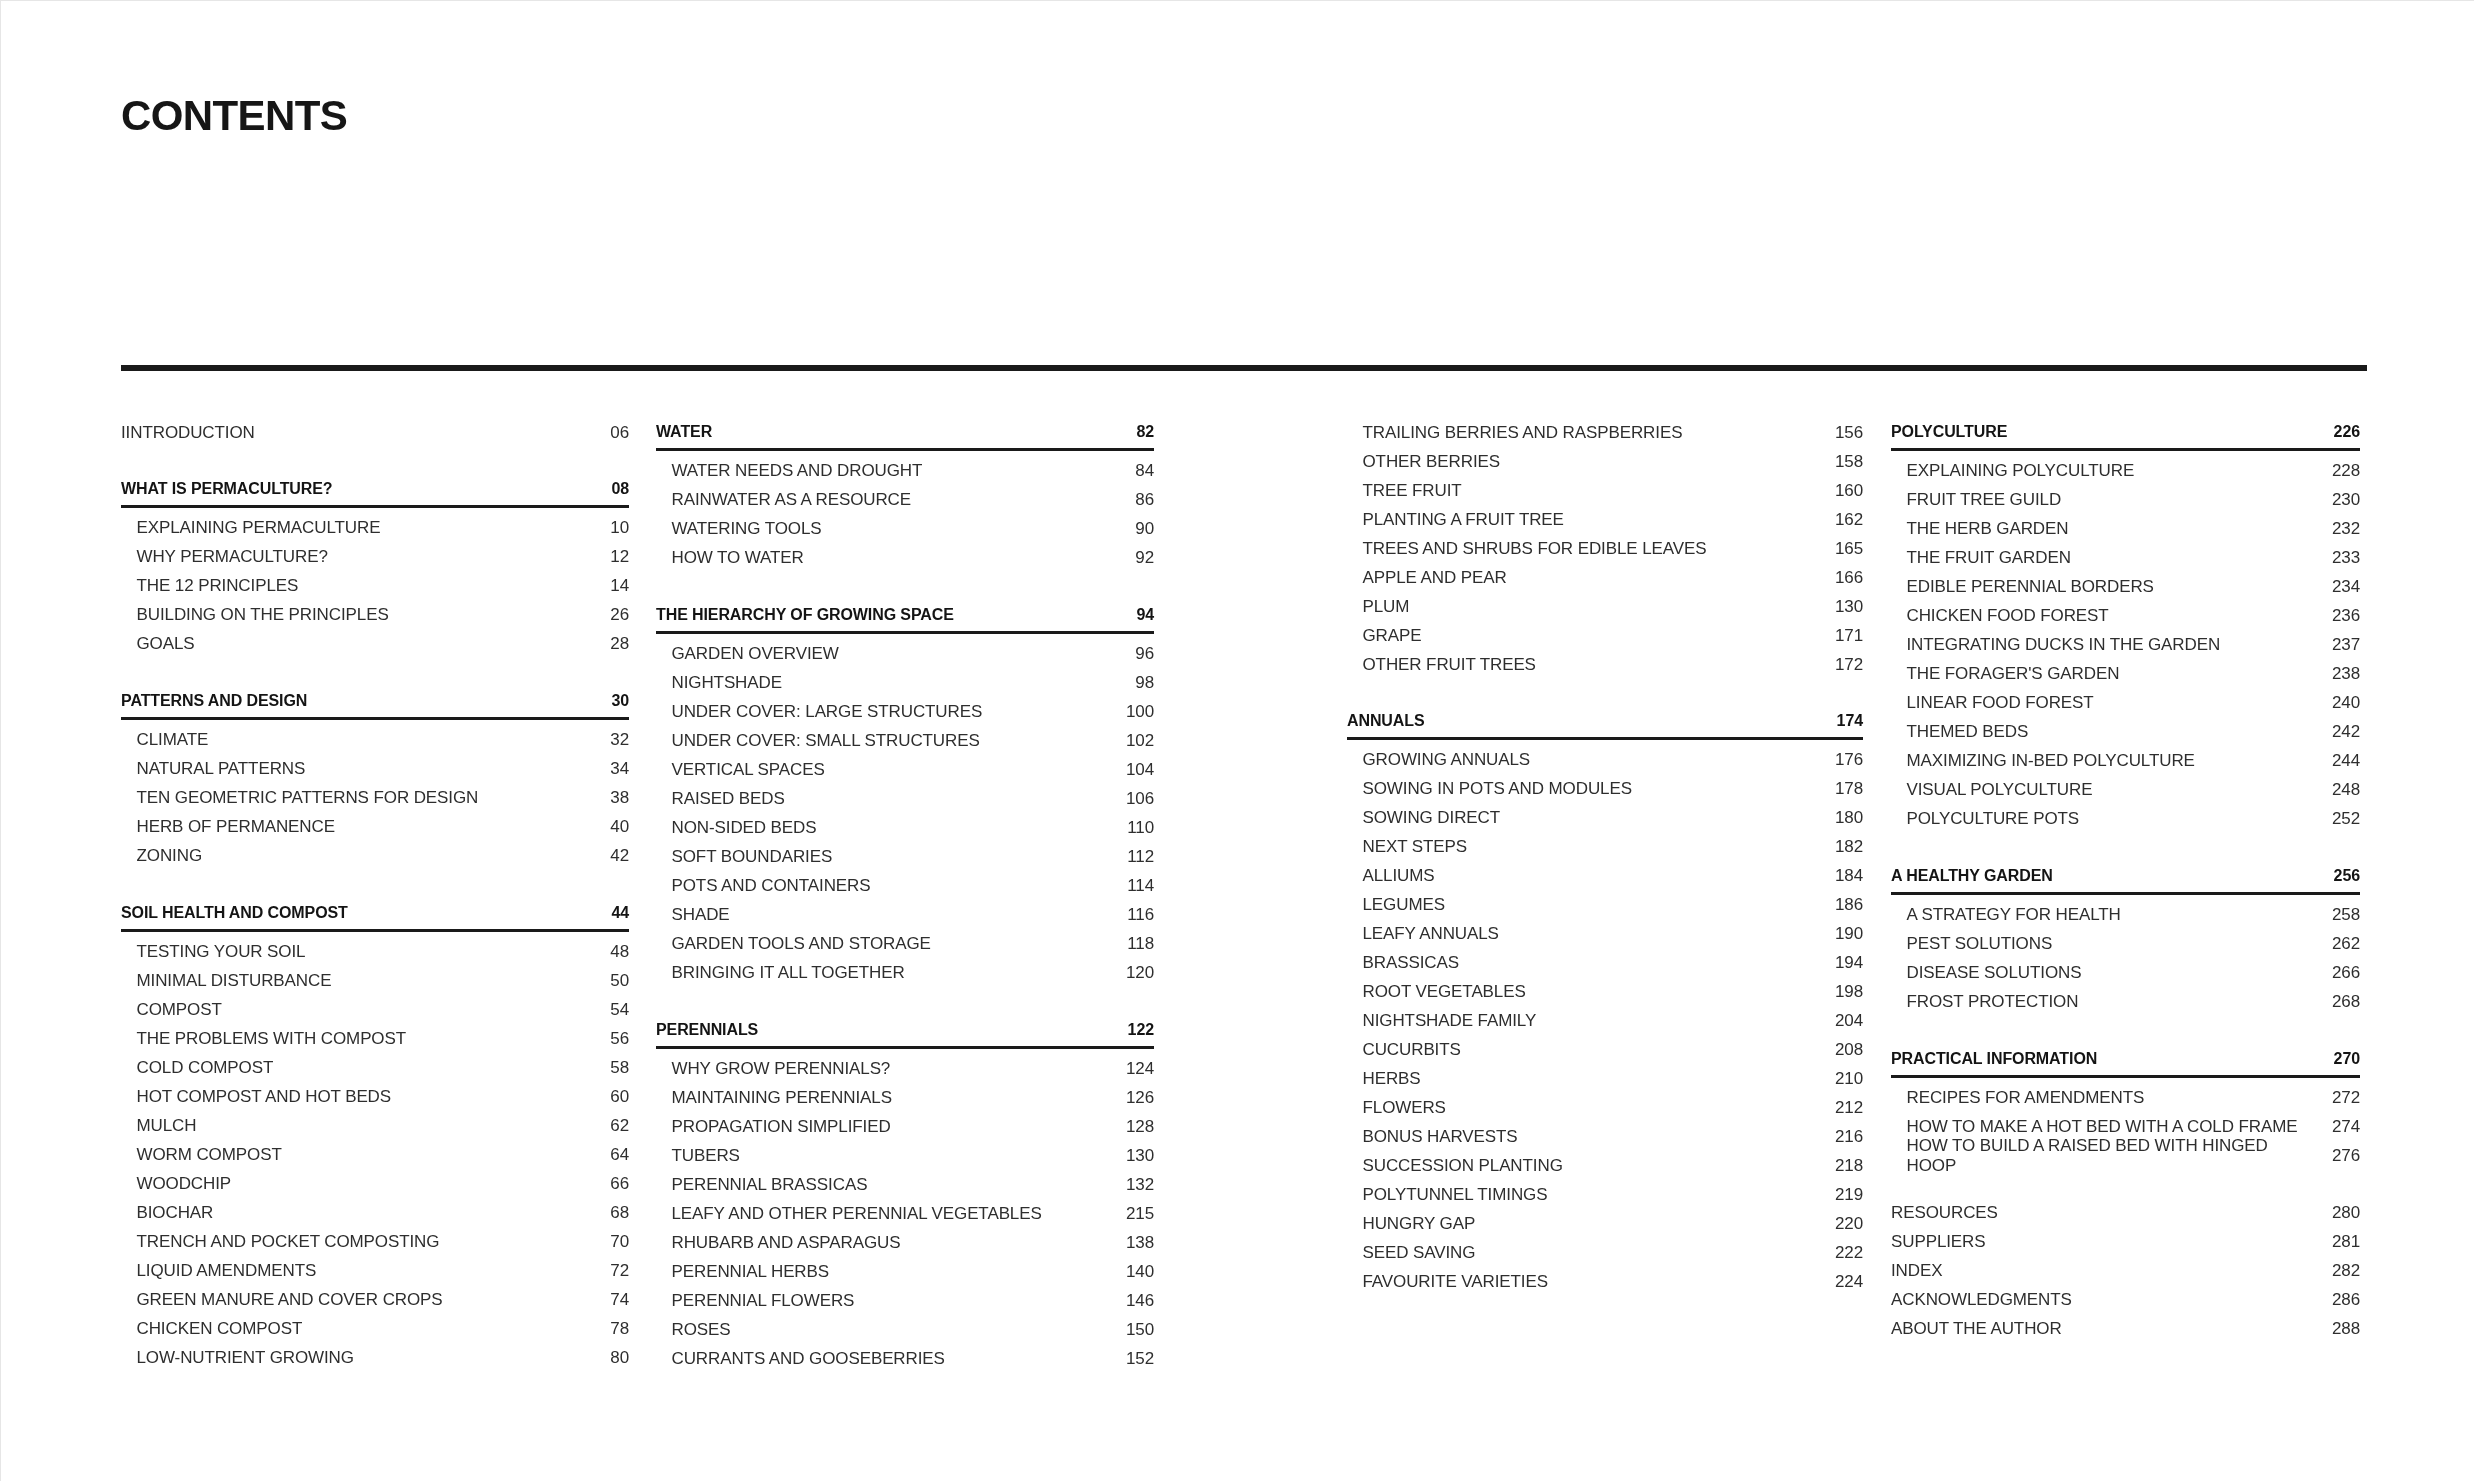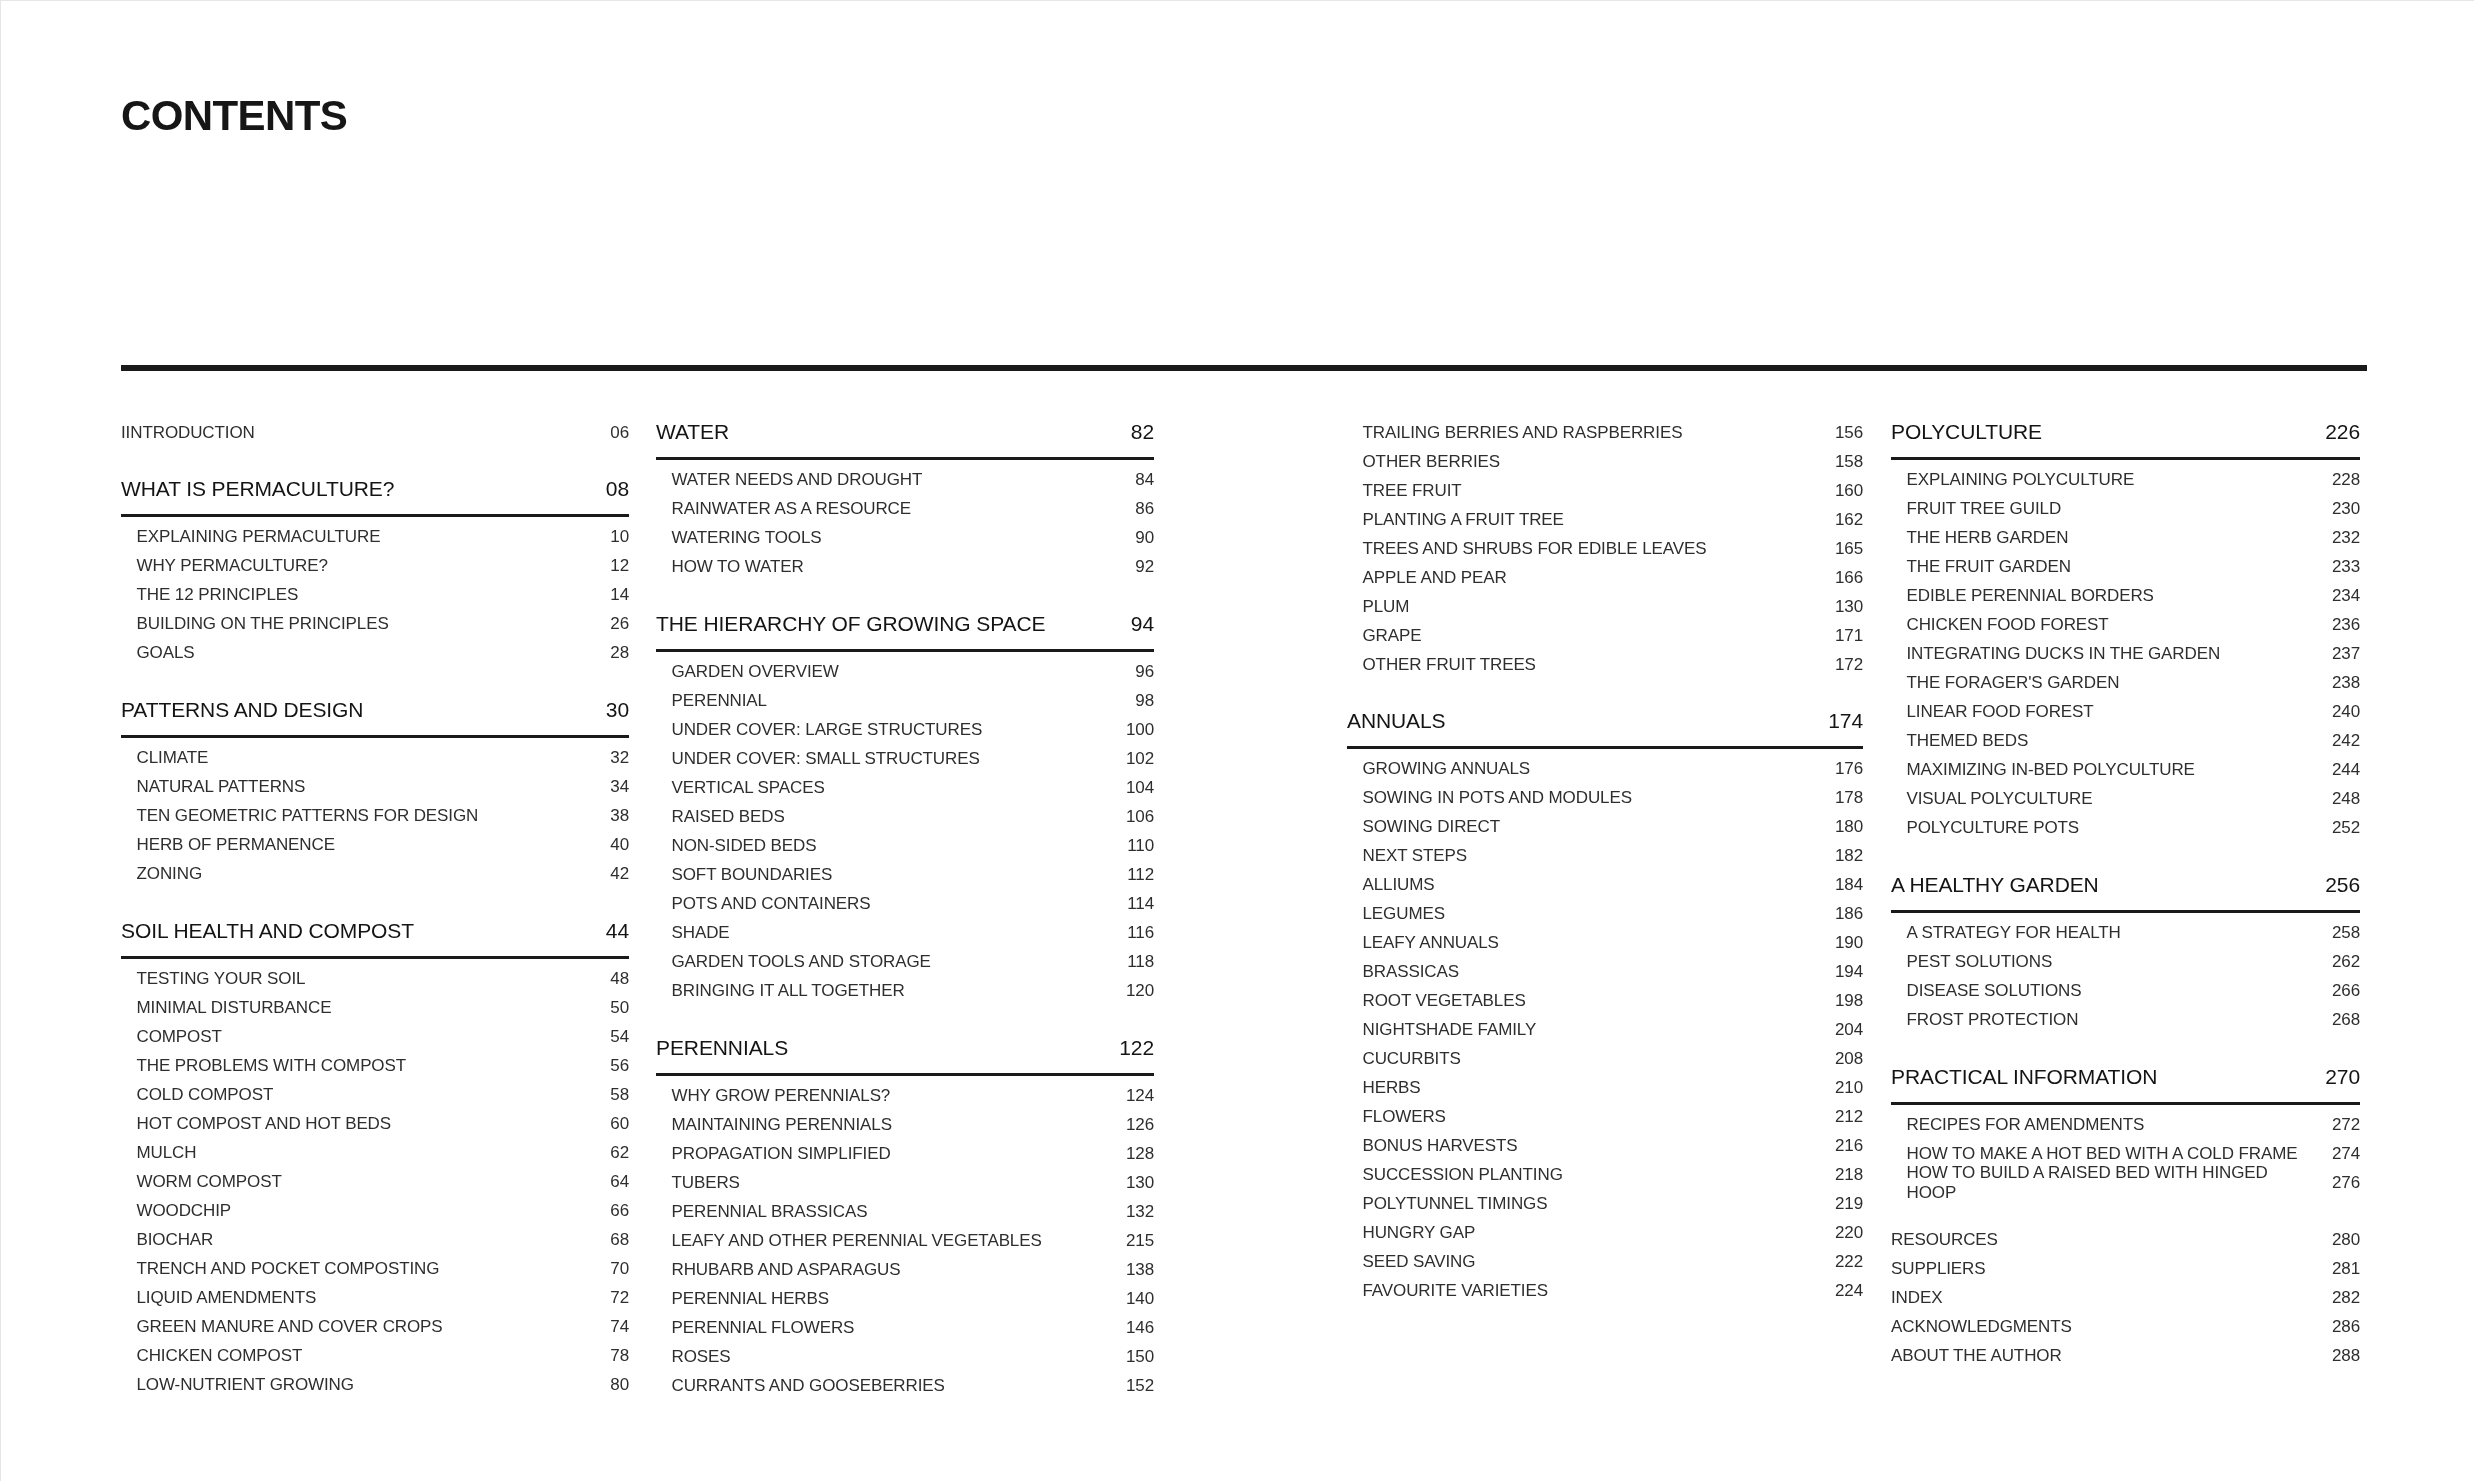--- a/index.html
+++ b/index.html
@@ -27,22 +27,22 @@
   }
   .col{flex:none;}
   .col:nth-child(1){width:508px;}
   .col:nth-child(2){width:498px;margin-left:27px;}
   .col:nth-child(3){width:516px;margin-left:193px;}
   .col:nth-child(4){width:469px;margin-left:28px;}
   .toc-section{margin-top:28px;}
   .toc-section.first{margin-top:0;}
   .toc-header{
     display:flex;justify-content:space-between;align-items:baseline;
-    font-weight:400;color:#141414;font-size:21px;letter-spacing:-0.1px;
-    line-height:28px;padding-bottom:11px;border-bottom:3.2px solid #1a1a1a;
+    font-weight:700;color:#141414;font-size:16px;letter-spacing:-0.1px;
+    line-height:28px;padding-bottom:2px;border-bottom:3.2px solid #1a1a1a;
     margin-bottom:5.8px;
   }
   .toc-entry{
     display:flex;justify-content:space-between;align-items:center;
     height:29px;font-size:17px;letter-spacing:-0.1px;color:#2e2e2e;
   }
   .toc-section.indented .toc-entry .e-label{padding-left:15.5px;}
   .e-page{flex:none;padding-left:13px;}
   .h-page{flex:none;padding-left:13px;}
 </style>
@@ -216,21 +216,21 @@
     <div class="toc-header">
       <span class="h-label">THE HIERARCHY OF GROWING SPACE</span>
       <span class="h-page">94</span>
     </div>
     <div class="items">
           <div class="toc-entry">
     <span class="e-label">GARDEN OVERVIEW</span>
     <span class="e-page">96</span>
   </div>
           <div class="toc-entry">
-    <span class="e-label">PERENNIAL</span>
+    <span class="e-label">NIGHTSHADE</span>
     <span class="e-page">98</span>
   </div>
           <div class="toc-entry">
     <span class="e-label">UNDER COVER: LARGE STRUCTURES</span>
     <span class="e-page">100</span>
   </div>
           <div class="toc-entry">
     <span class="e-label">UNDER COVER: SMALL STRUCTURES</span>
     <span class="e-page">102</span>
   </div>

